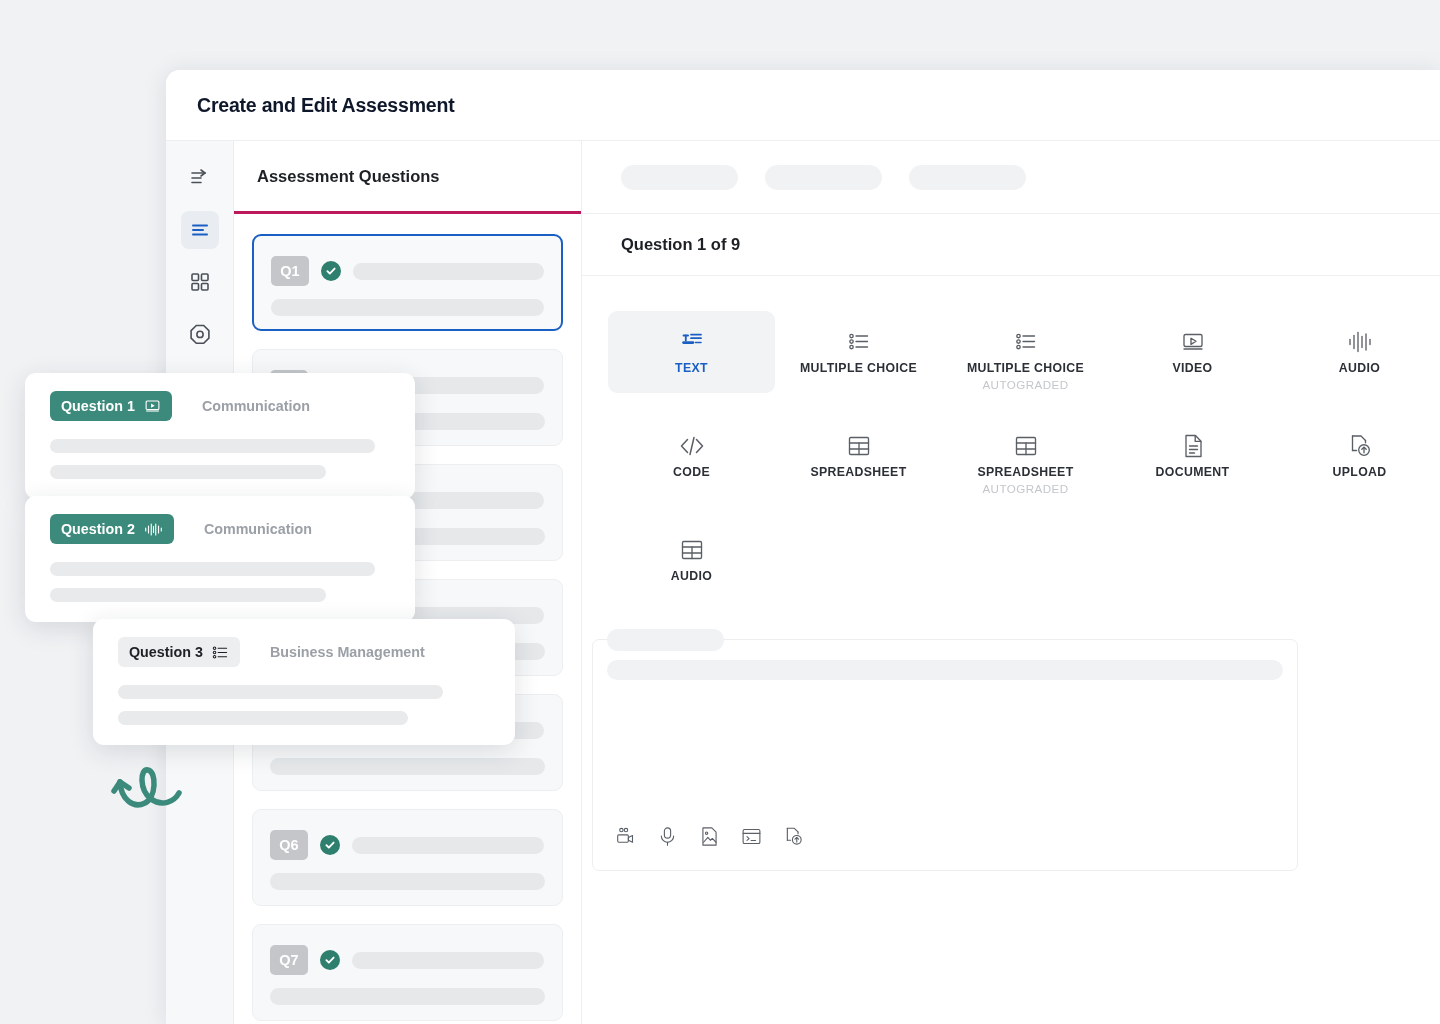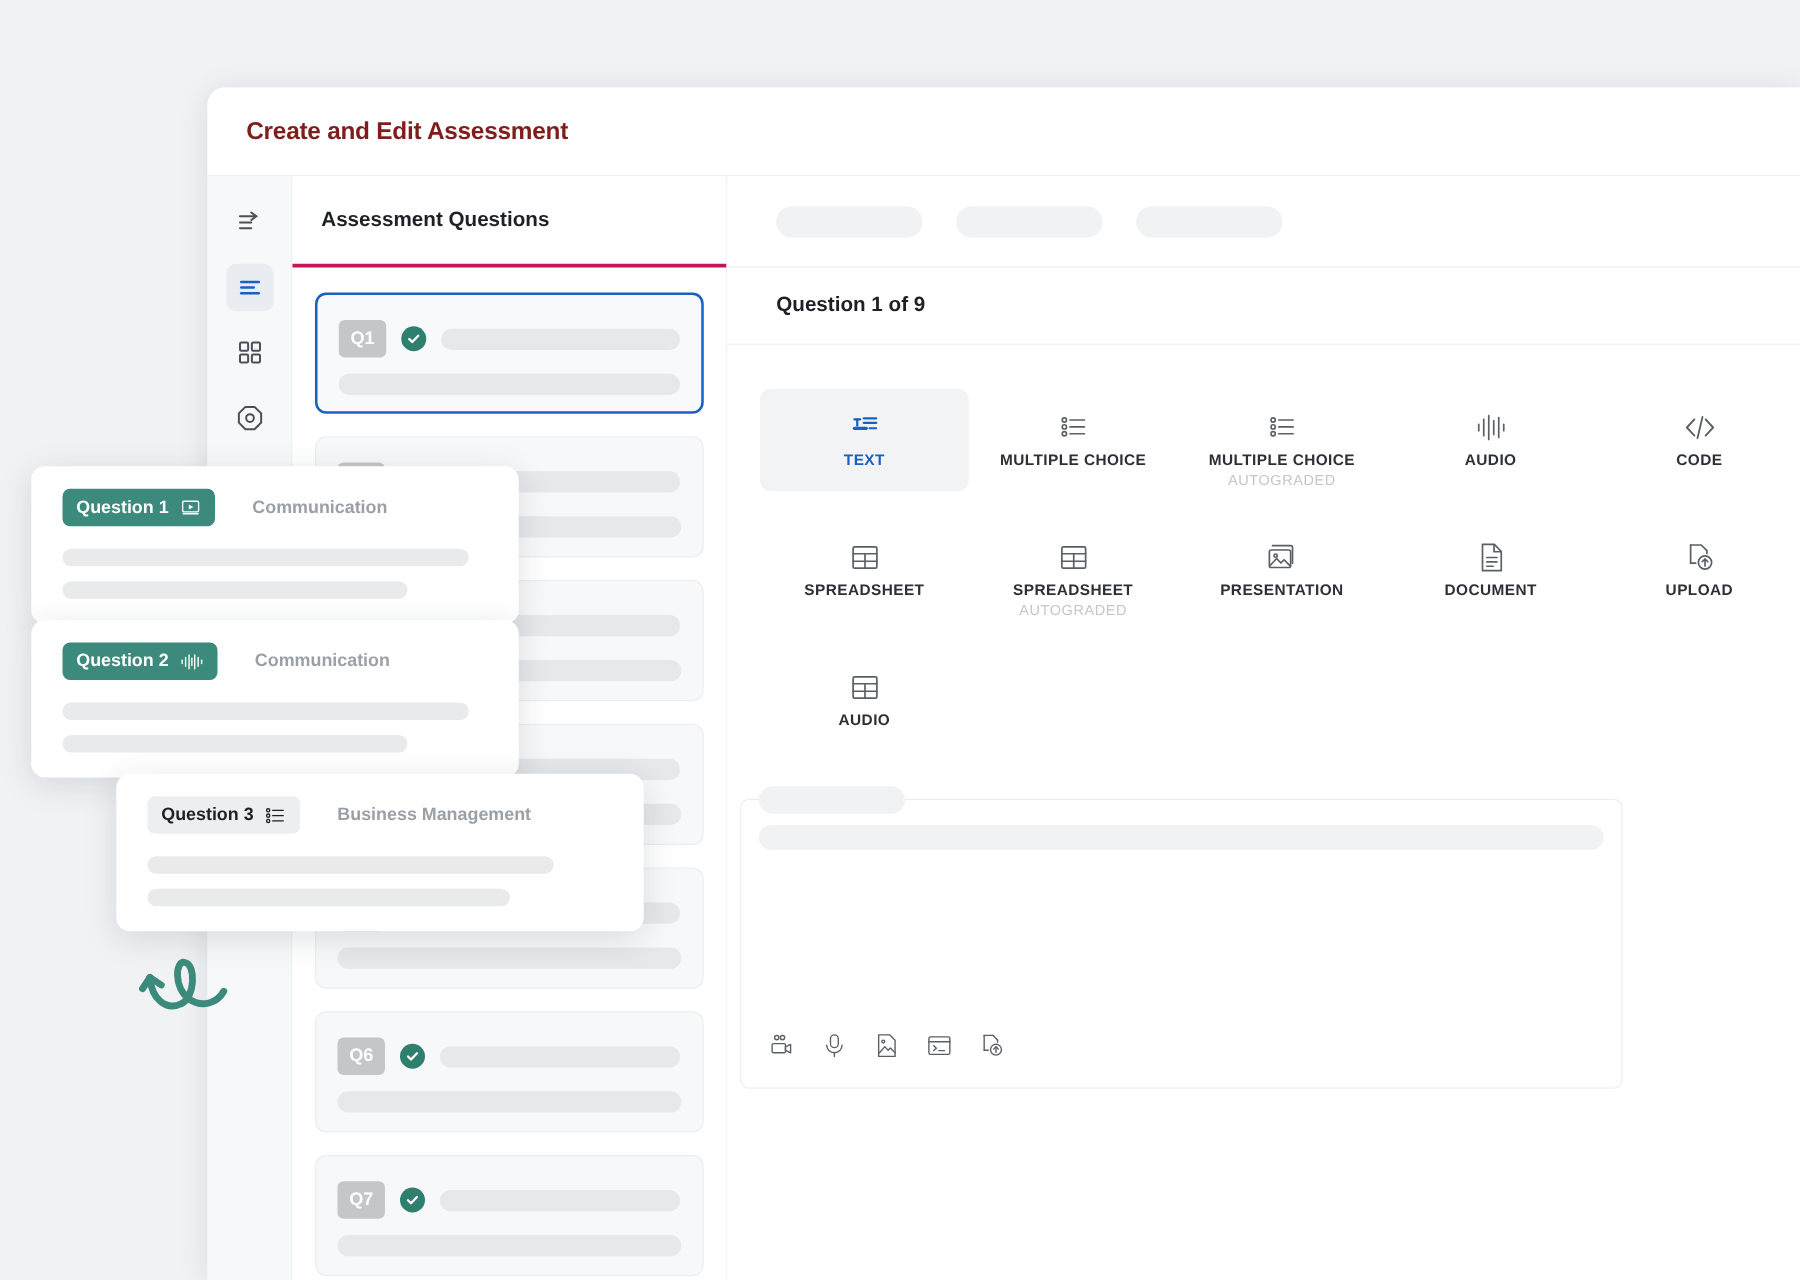--- a/index.html
+++ b/index.html
@@ -22,21 +22,21 @@
     overflow: hidden;
   }
   .titlebar {
     height: 71px;
     background: #fff;
     display: flex; align-items: center;
     padding-left: 31px;
     border-bottom: 1px solid #eceef0;
   }
   .titlebar h1 {
-    font-size: 19.5px; font-weight: bold; color: #7f1d1d;
+    font-size: 19.5px; font-weight: bold; color: #0f172a;
     letter-spacing: -0.2px;
   }
 
   .body-row { display: flex; height: calc(954px - 71px); }
 
   
   .rail {
     width: 68px; flex: 0 0 68px;
     background: #f7f8f9;
     border-right: 1px solid #eceef0;
@@ -362,20 +362,30 @@
                   <circle cx="6.5" cy="19" r="1.7"></circle>
                   <path d="M11 19h11.5"></path>
                 </svg>
               </div>
               <div class="tlabel">MULTIPLE CHOICE</div>
               <div class="tsub">AUTOGRADED</div>
             </div>
             <div class="tile">
               <div class="glyph">
                 <svg width="28" height="28" viewBox="0 0 28 28" fill="none" stroke="#5a5f66" stroke-width="1.35" stroke-linecap="round" stroke-linejoin="round">
+                  <rect x="5" y="6.5" width="18" height="12" rx="1.5"></rect>
+                  <path d="M12 10.2l5 3.1-5 3.1z"></path>
+                  <path d="M5 21h18"></path>
+                </svg>
+              </div>
+              <div class="tlabel">VIDEO</div>
+            </div>
+            <div class="tile">
+              <div class="glyph">
+                <svg width="28" height="28" viewBox="0 0 28 28" fill="none" stroke="#5a5f66" stroke-width="1.35" stroke-linecap="round" stroke-linejoin="round">
                   <path d="M4 11.5v5"></path>
                   <path d="M8 7.5v13"></path>
                   <path d="M12 4.5v19"></path>
                   <path d="M16 8.5v11"></path>
                   <path d="M20 6v16"></path>
                   <path d="M24 11.5v5"></path>
                 </svg>
               </div>
               <div class="tlabel">AUDIO</div>
             </div>
@@ -404,31 +414,20 @@
               <div class="glyph">
                 <svg width="28" height="28" viewBox="0 0 28 28" fill="none" stroke="#5a5f66" stroke-width="1.35" stroke-linecap="round" stroke-linejoin="round">
                   <rect x="4.5" y="5.5" width="19" height="17" rx="1.2"></rect>
                   <path d="M4.5 11h19"></path>
                   <path d="M4.5 17h19"></path>
                   <path d="M14 11v11.5"></path>
                 </svg>
               </div>
               <div class="tlabel">SPREADSHEET</div>
               <div class="tsub">AUTOGRADED</div>
-            </div>
-            <div class="tile">
-              <div class="glyph">
-                <svg width="28" height="28" viewBox="0 0 28 28" fill="none" stroke="#5a5f66" stroke-width="1.35" stroke-linecap="round" stroke-linejoin="round">
-                  <path d="M6 4.5h14.5a1.5 1.5 0 011.5 1.5v12.5"></path>
-                  <rect x="3.5" y="8" width="17" height="14" rx="1.5"></rect>
-                  <circle cx="8.5" cy="12.5" r="1.3"></circle>
-                  <path d="M4.5 20l4.8-5.2 3.4 3.6 2.6-2.6 4.4 4.5"></path>
-                </svg>
-              </div>
-              <div class="tlabel">PRESENTATION</div>
             </div>
             <div class="tile">
               <div class="glyph">
                 <svg width="28" height="28" viewBox="0 0 28 28" fill="none" stroke="#5a5f66" stroke-width="1.35" stroke-linecap="round" stroke-linejoin="round">
                   <path d="M7 3.5h9.5L22 9.2v15.3H7z"></path>
                   <path d="M16.2 3.8v5.6H21.8"></path>
                   <path d="M10.5 14h8"></path>
                   <path d="M10.5 17.5h8"></path>
                   <path d="M10.5 21h5"></path>
                 </svg>

